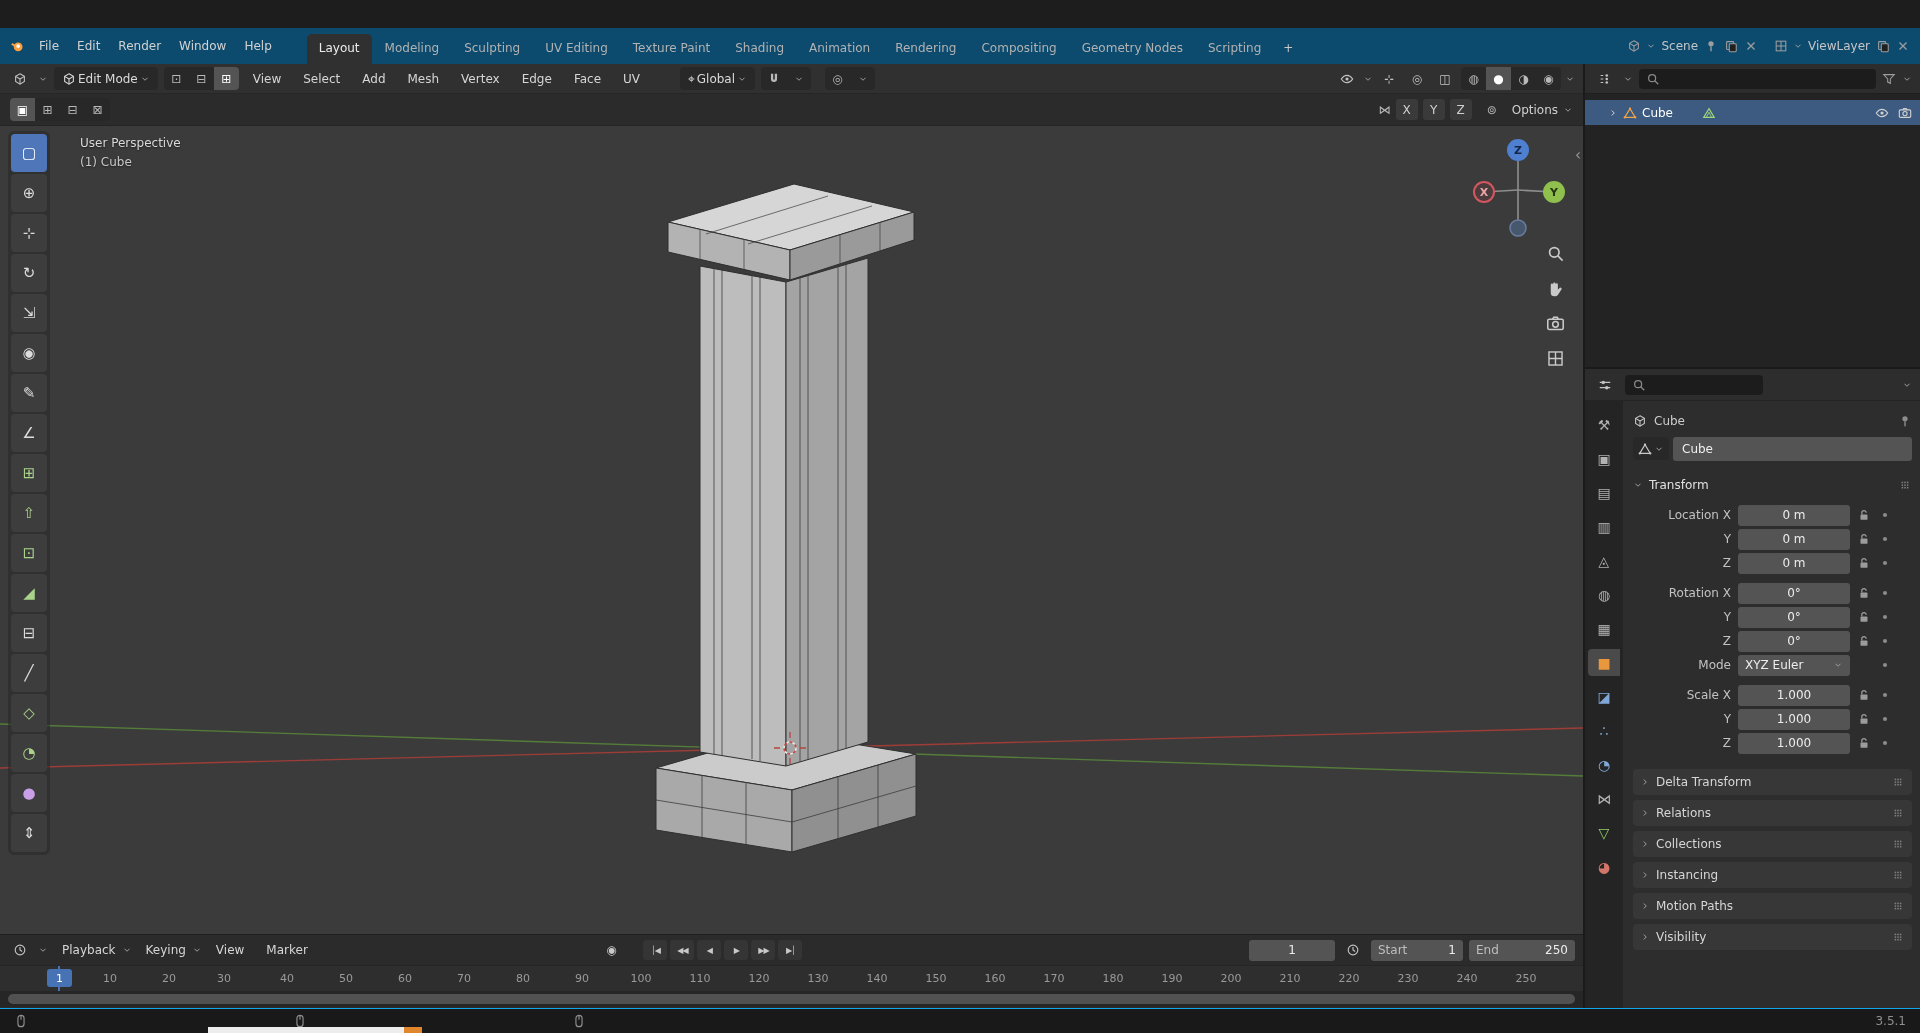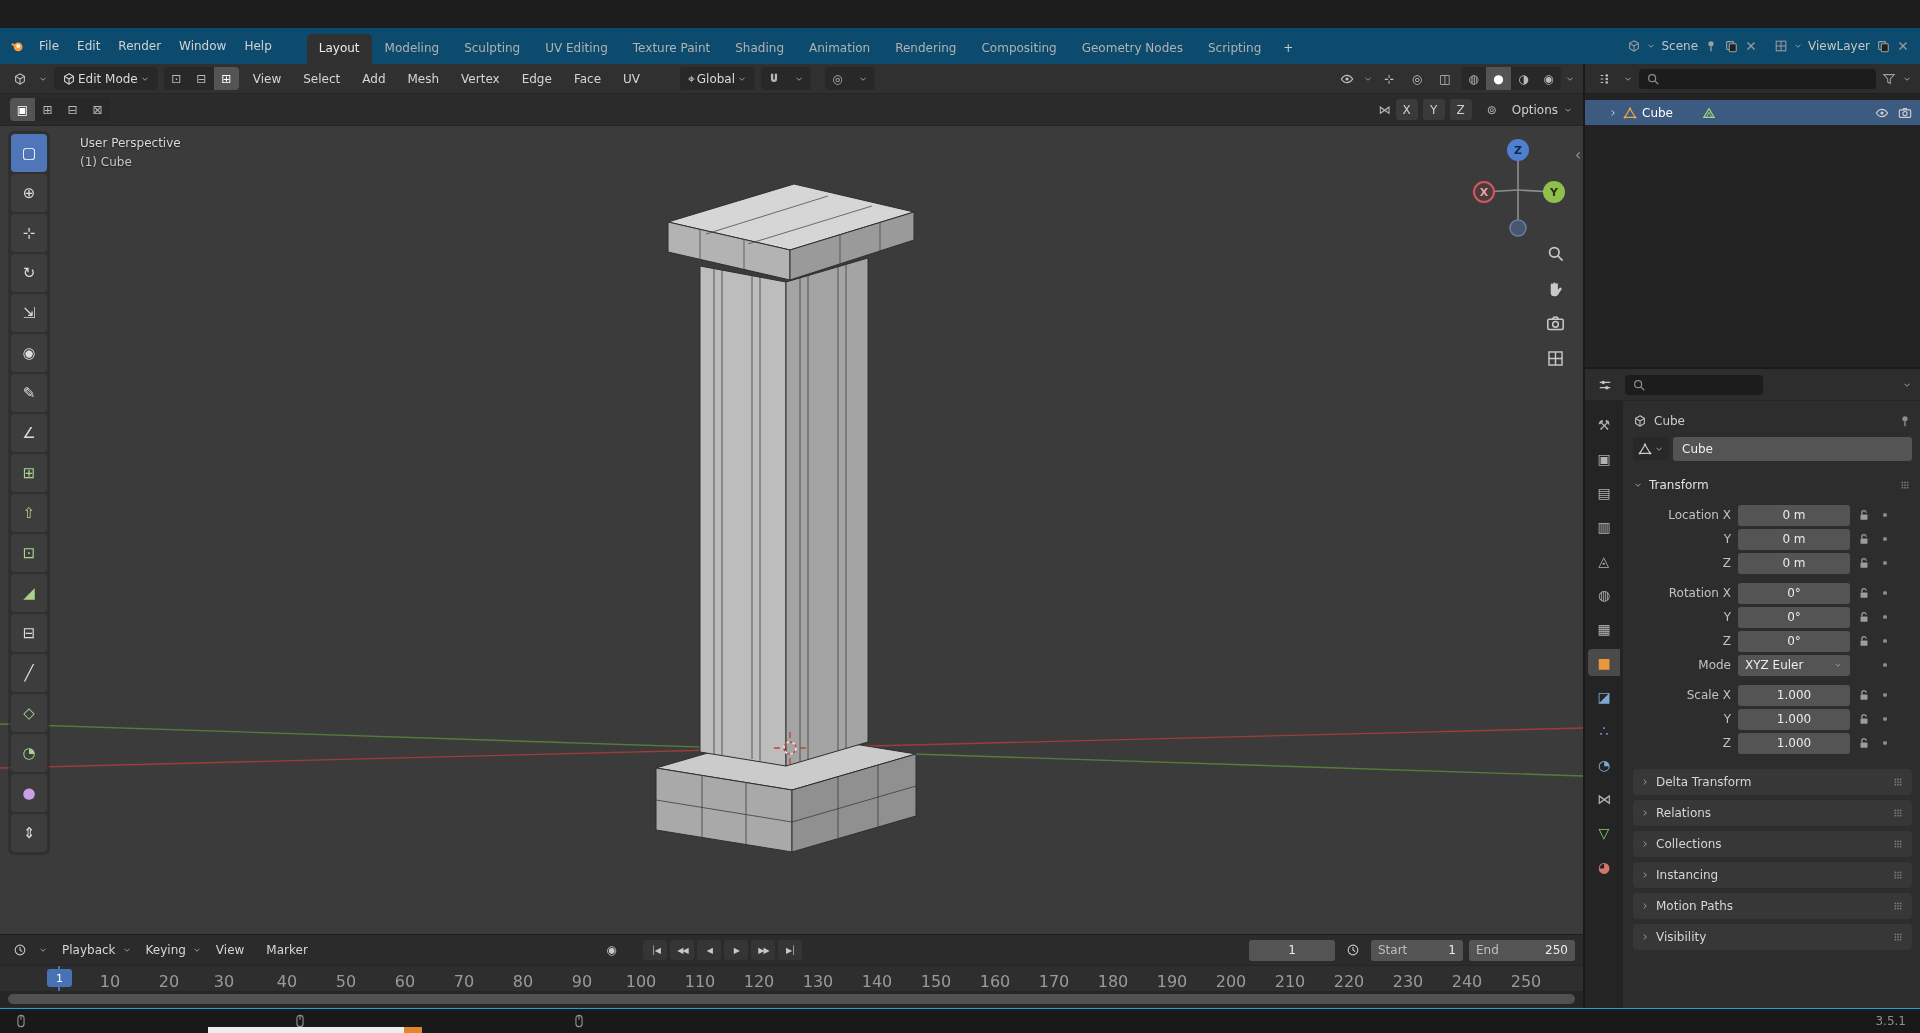--- a/index.html
+++ b/index.html
@@ -50,21 +50,21 @@
   #npanel-tab{position:absolute;right:2px;top:20px;color:#9a9a9a;font-size:15px}
   
   #timeline{position:absolute;top:934px;left:0;width:1583px;height:74px;background:#2b2b2b;border-top:1px solid #1e1e1e}
   .tl-header{height:30px;display:flex;align-items:center;gap:6px;padding:6px 8px}
   .tbtn{width:24px;height:20px;display:flex;align-items:center;justify-content:center;color:#c9c9c9;
         font-size:8px;letter-spacing:-1px;background:#353535;border-radius:3px}
   .field{height:21px;background:#545454;border-radius:3px;display:flex;align-items:center;justify-content:center;color:#ececec}
   .field.se{justify-content:space-between;padding:0 7px}
   .field .flabel{color:#bdbdbd;margin-right:8px}
   .tl-ruler{position:relative;height:26px;background:#2e2e2e;border-top:1px solid #252525}
-  .tick{position:absolute;top:6px;transform:translateX(-50%);color:#9a9a9a;font-size:16px}
+  .tick{position:absolute;top:6px;transform:translateX(-50%);color:#9a9a9a;font-size:11px}
   .playhead{position:absolute;left:58px;top:0;bottom:0;width:2px;background:#4772b3}
   .frame-badge{position:absolute;left:47px;top:3px;width:25px;height:18px;background:#4772b3;border-radius:3px;
                color:#fff;display:flex;align-items:center;justify-content:center;font-size:11px}
   .tl-scroll{position:relative;height:16px;background:#262626}
   .tl-thumb{position:absolute;left:8px;right:8px;top:3px;height:10px;border-radius:5px;background:#515151}
   
   #outliner{position:absolute;left:1583px;top:64px;width:337px;height:303px;background:#232323;border-left:2px solid #1a1a1a}
   .ol-header{height:30px;background:#2d2d2d;display:flex;align-items:center;gap:6px;padding:0 8px;border-bottom:1px solid #1f1f1f}
   .search{height:20px;background:#1c1c1c;border-radius:4px;display:flex;align-items:center;gap:6px;padding:0 7px;color:#8a8a8a}
   .ol-row{height:25px;display:flex;align-items:center;gap:5px;padding:0 8px;color:#c6c6c6}

